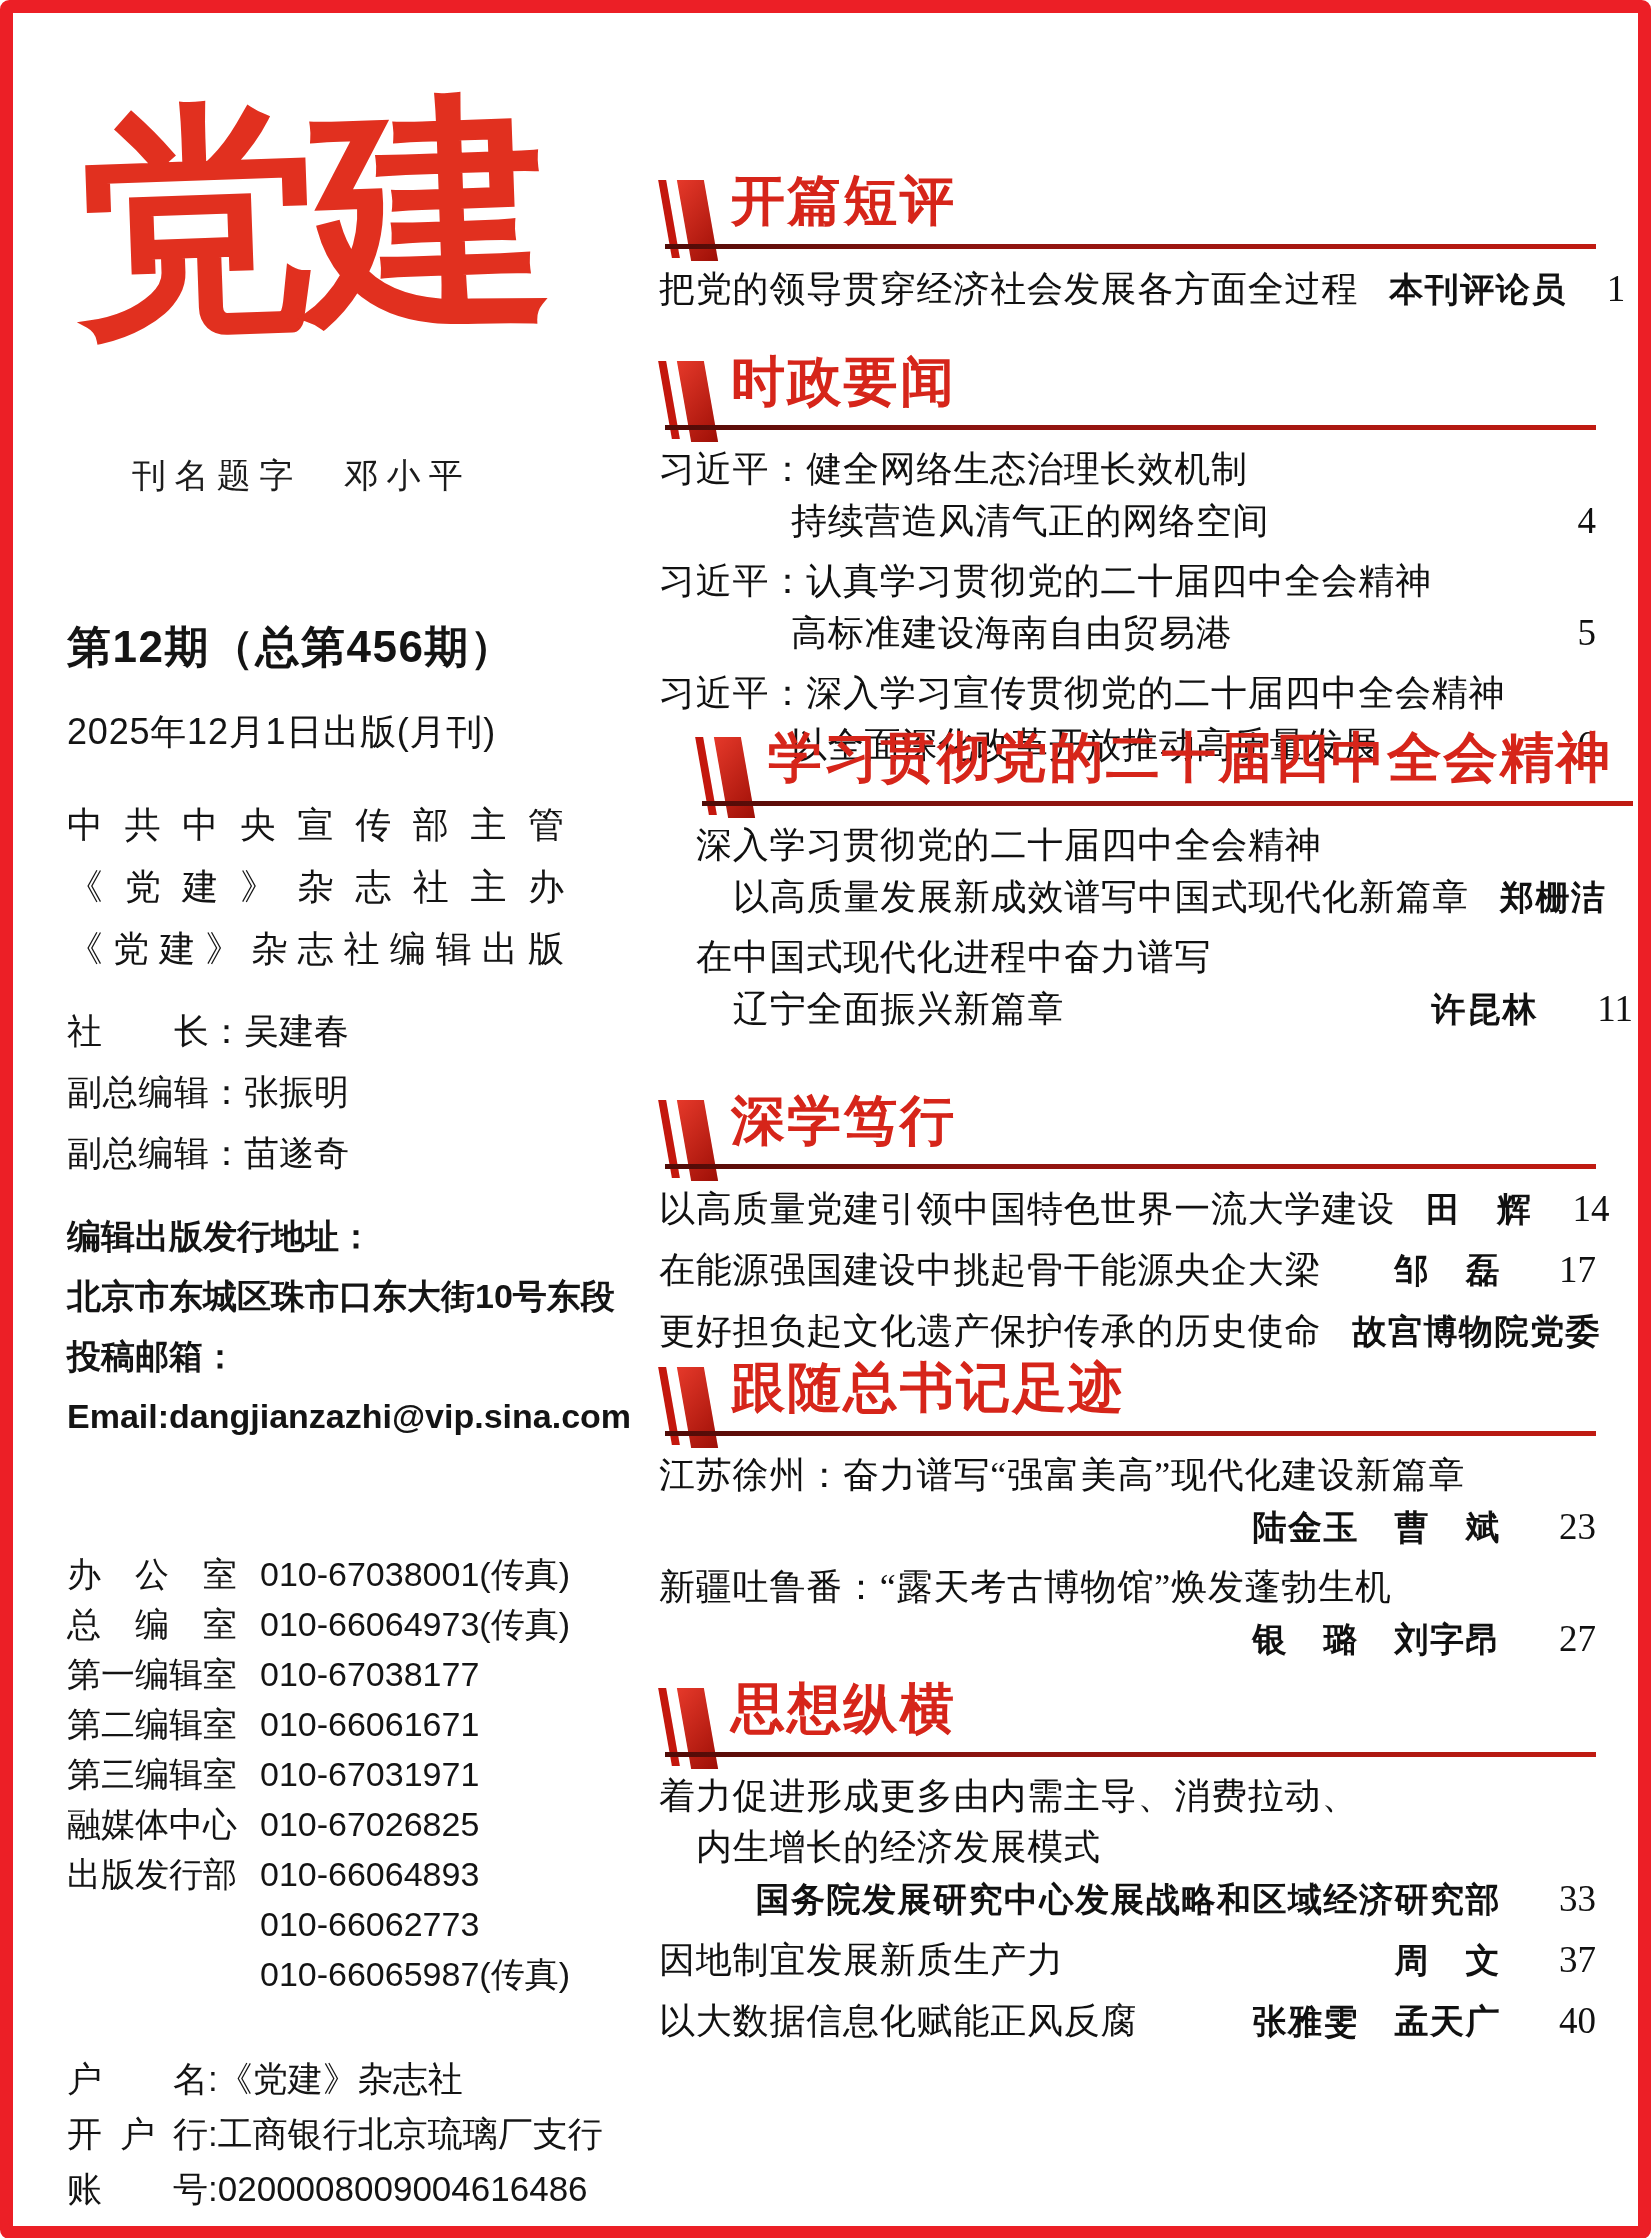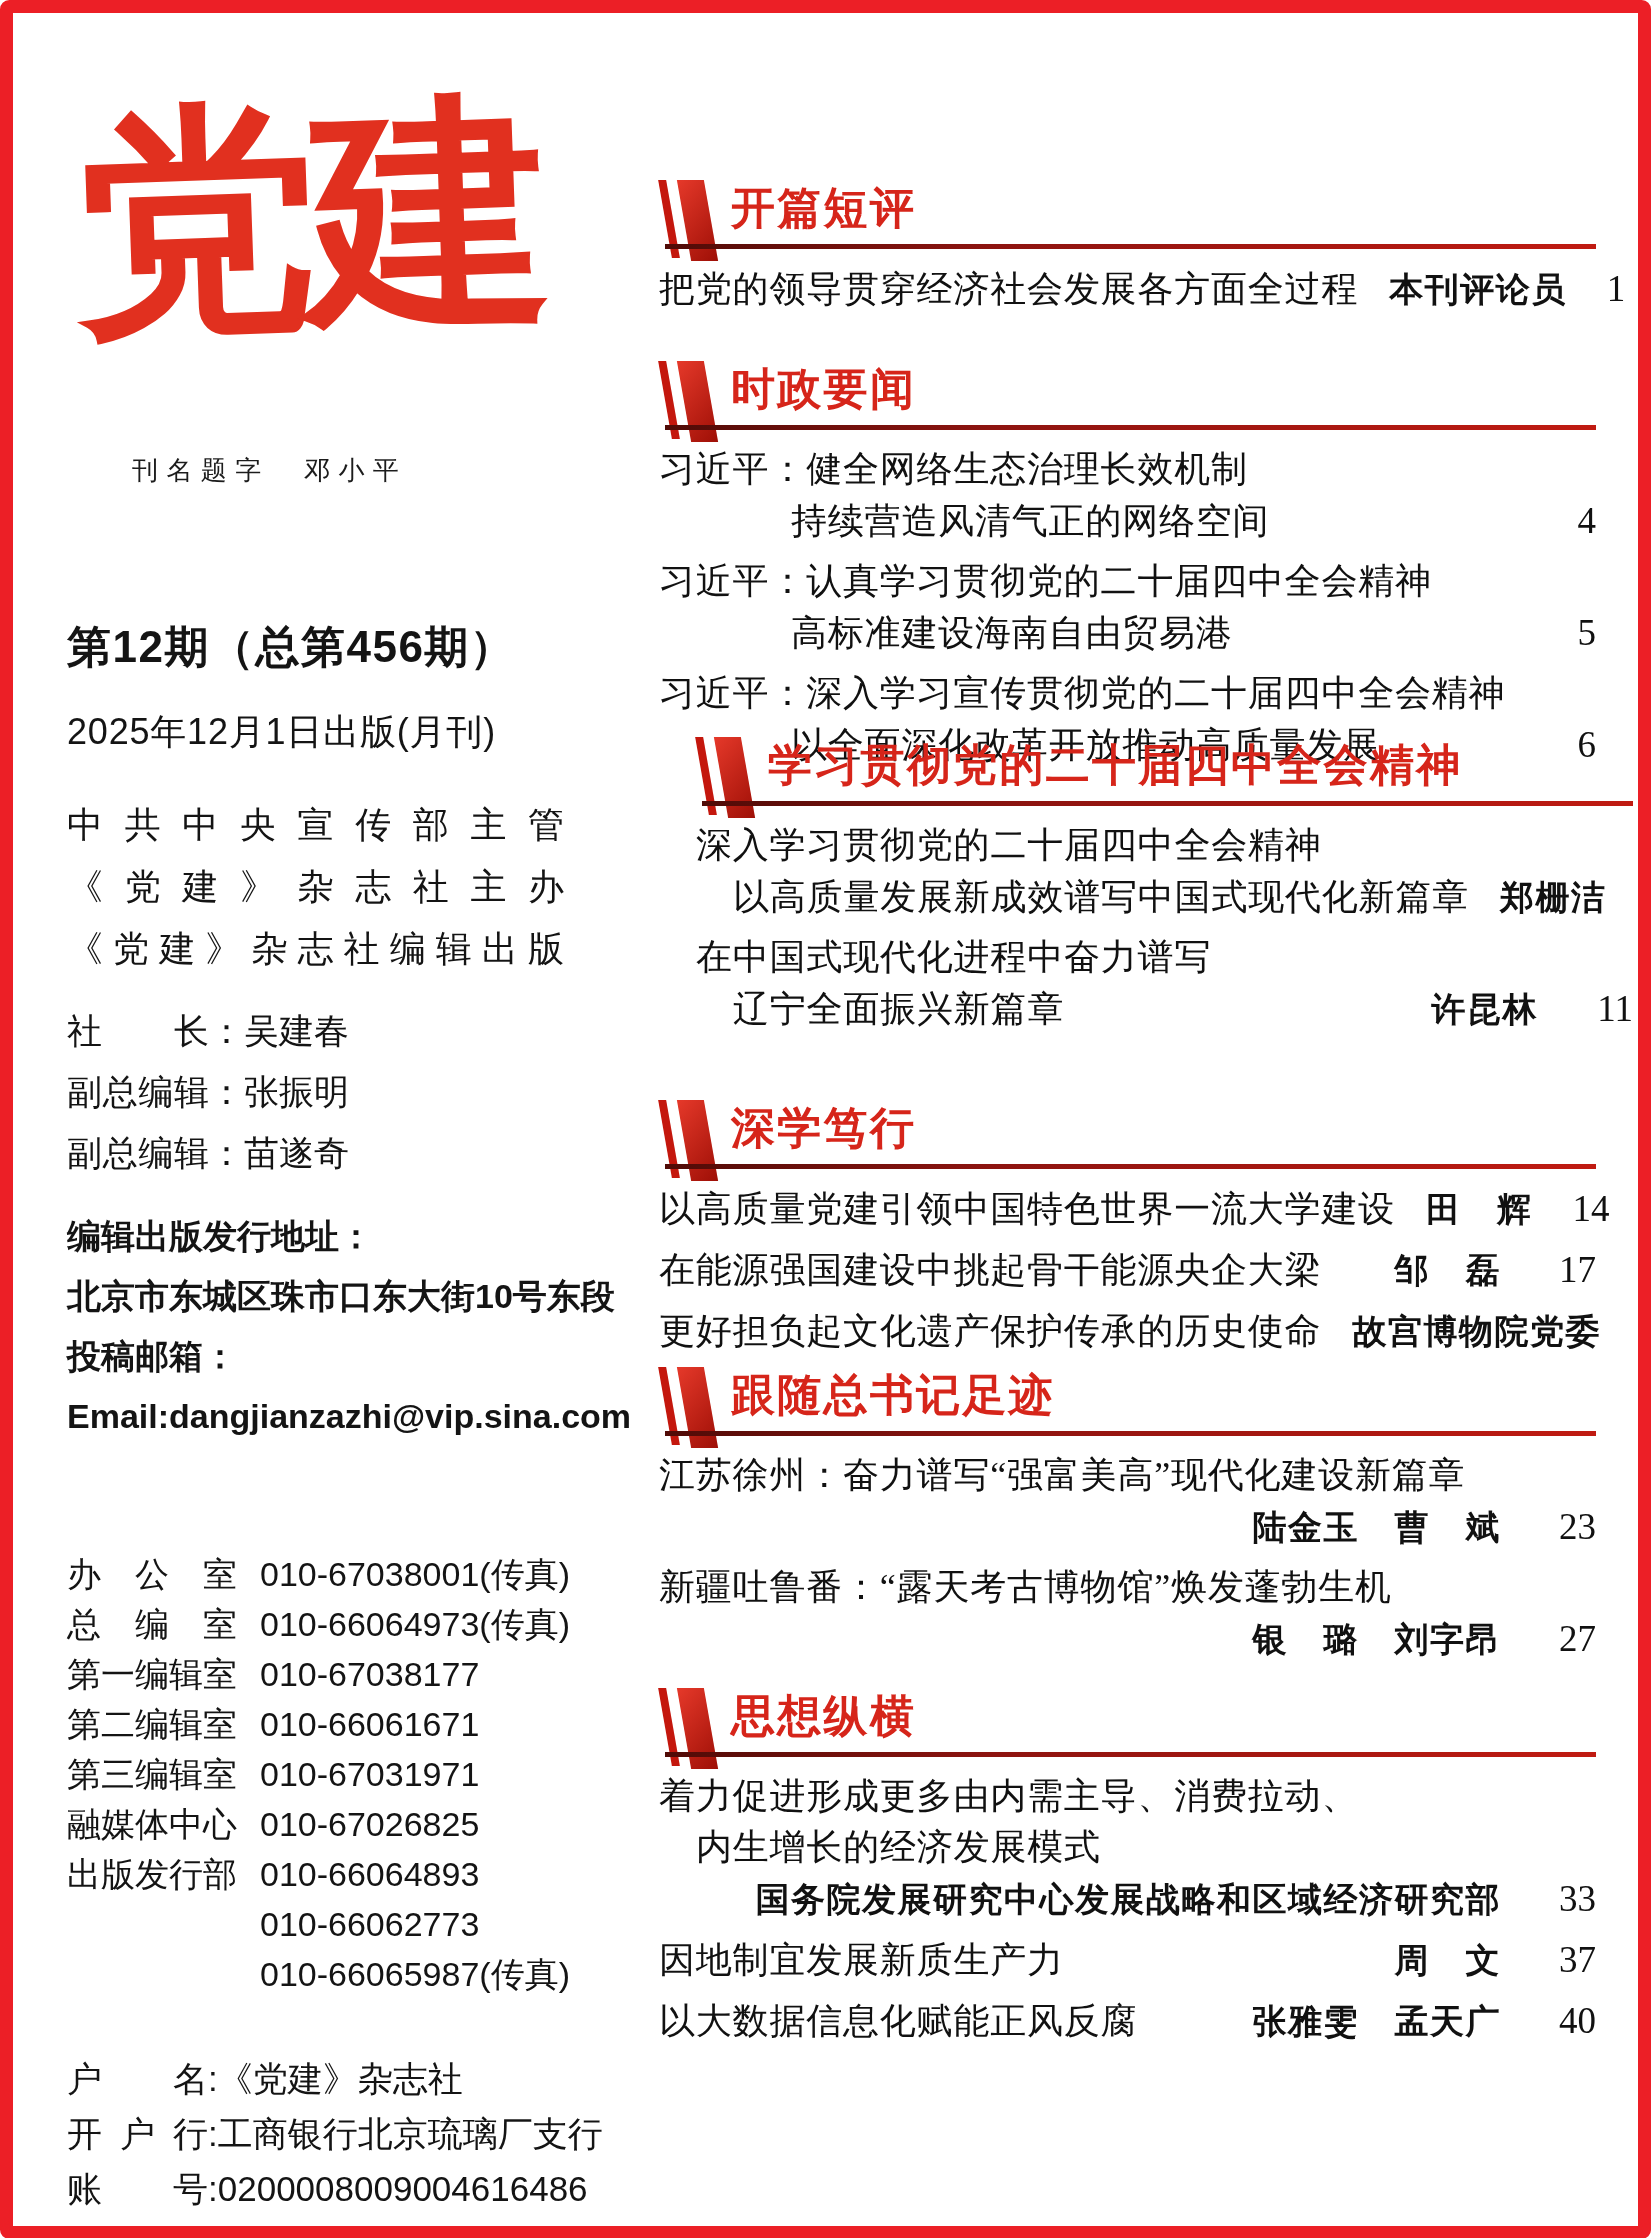--- a/index.html
+++ b/index.html
@@ -14,21 +14,21 @@
   
   .left{position:absolute;left:67px;top:0;width:543px;height:100%;}
   .left>div{position:absolute;left:0;}
   .logo{
     top:54px;font-family:"DejaVu Serif",serif;font-weight:bold;color:#e1301f;
     font-size:245px;line-height:1.4;letter-spacing:-10.7px;
     transform:rotate(-2deg);transform-origin:left top;white-space:nowrap;
   }
   .logo-cap{
     top:453px;left:65px!important;font-family:"Liberation Serif",serif;
-    font-size:26px;letter-spacing:8.4px;color:#1c1c1c;white-space:nowrap;
+    font-size:34px;letter-spacing:8.4px;color:#1c1c1c;white-space:nowrap;
   }
   .issue{top:618px;font-size:44px;font-weight:bold;letter-spacing:1.5px;white-space:nowrap;}
   .pubdate{top:708px;font-size:36px;letter-spacing:0.8px;white-space:nowrap;}
   .publisher{top:794px;width:497px;font-size:36px;line-height:62px;font-weight:500;}
   .pub-line{text-align:justify;text-align-last:justify;}
   .staff{top:1000px;font-size:35px;line-height:61px;font-weight:500;}
   .lab{display:inline-block;width:142px;text-align:justify;text-align-last:justify;vertical-align:top;}
   .addr{top:1206px;font-size:34px;line-height:60px;font-weight:700;white-space:nowrap;}
   .phones{top:1549px;font-size:34px;line-height:50px;font-weight:500;}
   .plab{display:inline-block;width:170px;text-align:justify;text-align-last:justify;margin-right:23px;vertical-align:top;}
@@ -45,21 +45,21 @@
   .sec-flag{position:absolute;left:0;bottom:-12.2px;width:57px;height:81px;}
   .sec-flag .s1{
     position:absolute;left:6.1px;top:0;width:8.4px;height:96%;
     background:#c4170d;transform:skewX(10deg);
   }
   .sec-flag .s2{
     position:absolute;left:24.5px;top:0;width:27px;height:100%;
     background:linear-gradient(135deg,#e6392a,#9e0f06);transform:skewX(10deg);
   }
   .sec-title{
-    position:absolute;left:72px;bottom:10.7px;font-size:44px;font-weight:bold;
+    position:absolute;left:72px;bottom:10.7px;font-size:54px;font-weight:bold;
     color:#d6251a;letter-spacing:2.3px;white-space:nowrap;
   }
   .article{margin-bottom:9.2px;}
   .line{
     display:flex;align-items:baseline;
     font-family:"Liberation Serif",serif;font-size:36px;line-height:51px;color:#111;
   }
   .line .t{flex:1;letter-spacing:0.8px;white-space:nowrap;overflow:visible;}
   .t.ind1{padding-left:132px;}
   .t.ind2{padding-left:37px;}

